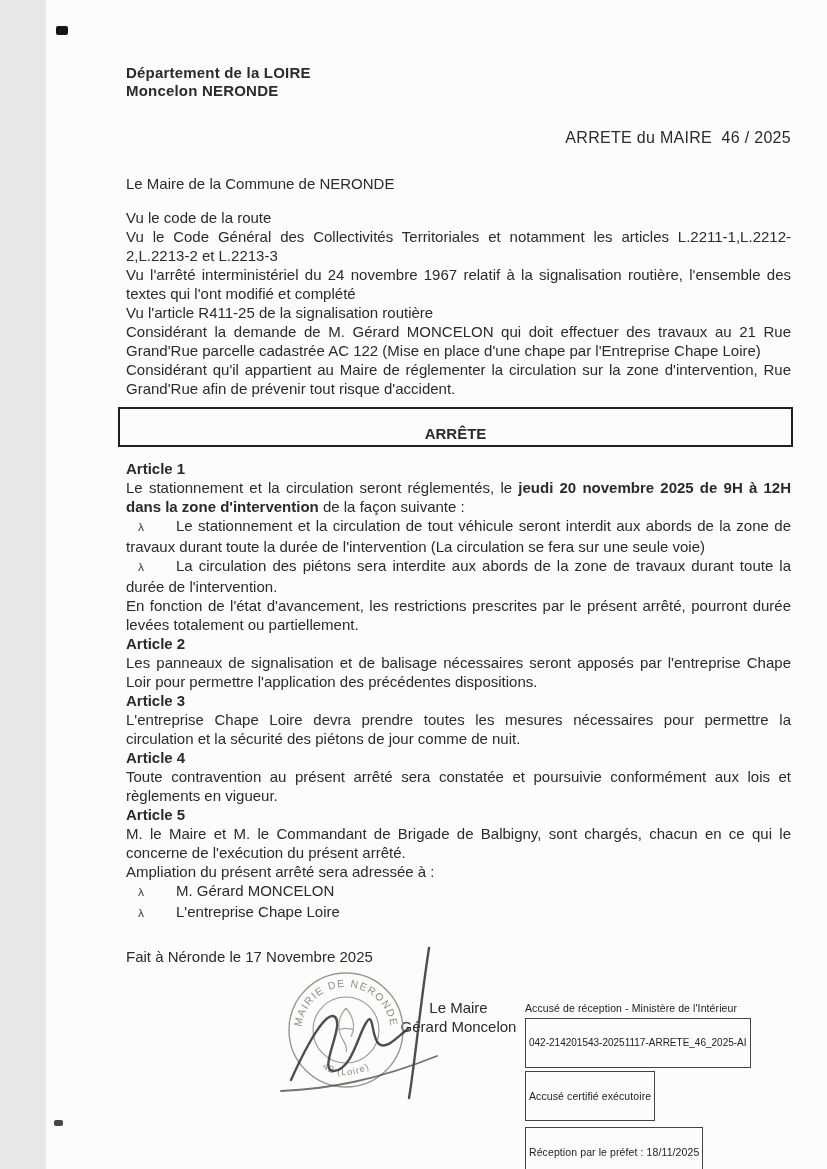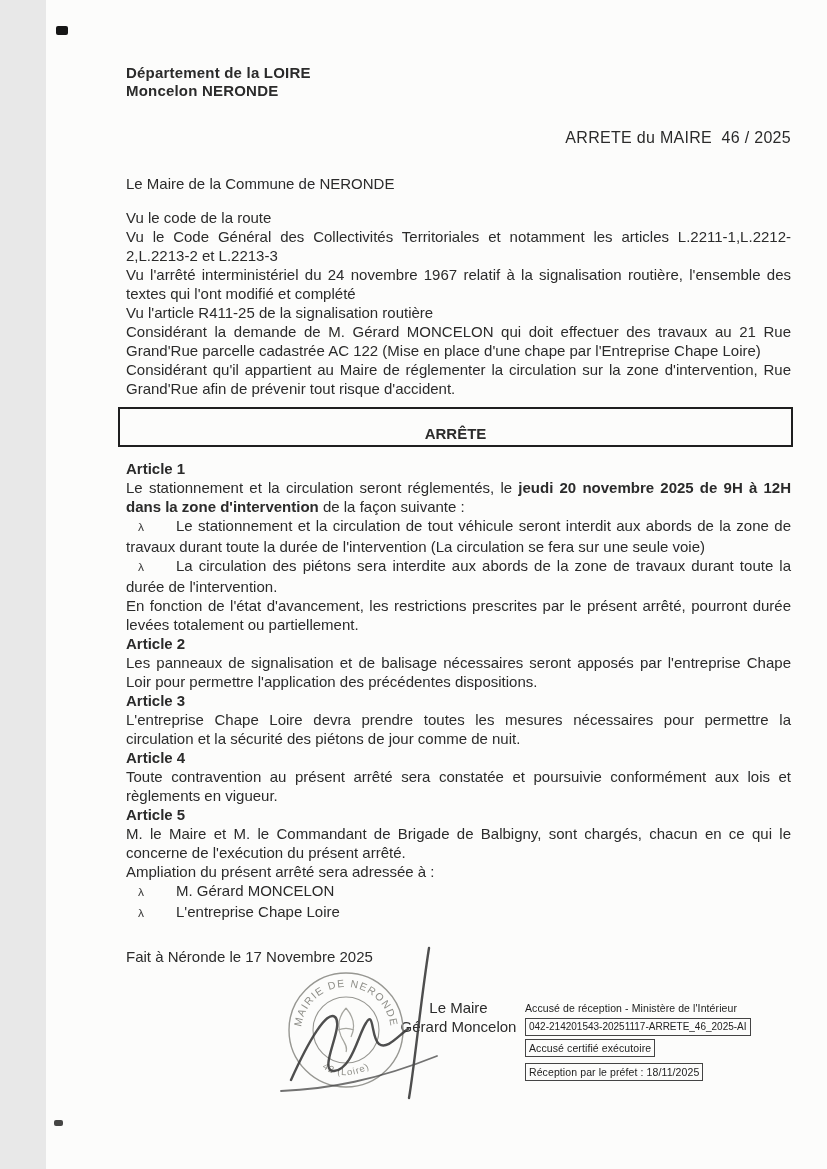--- a/index.html
+++ b/index.html
@@ -69,21 +69,21 @@
     left:479px; top:1001px;
     width:262px;
     font-size:10.5px;
     line-height:14px;
     color:#222;
   }
   .footer-line { margin-bottom:3px; letter-spacing:.1px; }
   .footer-boxed {
     display:inline-block;
     border:1px solid #444;
-    padding:1px 3px;
+    padding:17px 3px;
     margin-bottom:3px;
     background:#fcfcfb;
     white-space:nowrap;
   }
   .footer-ref { font-size:10px; letter-spacing:0; }
 </style>
 </head>
 <body>
 
 <div class="page">

